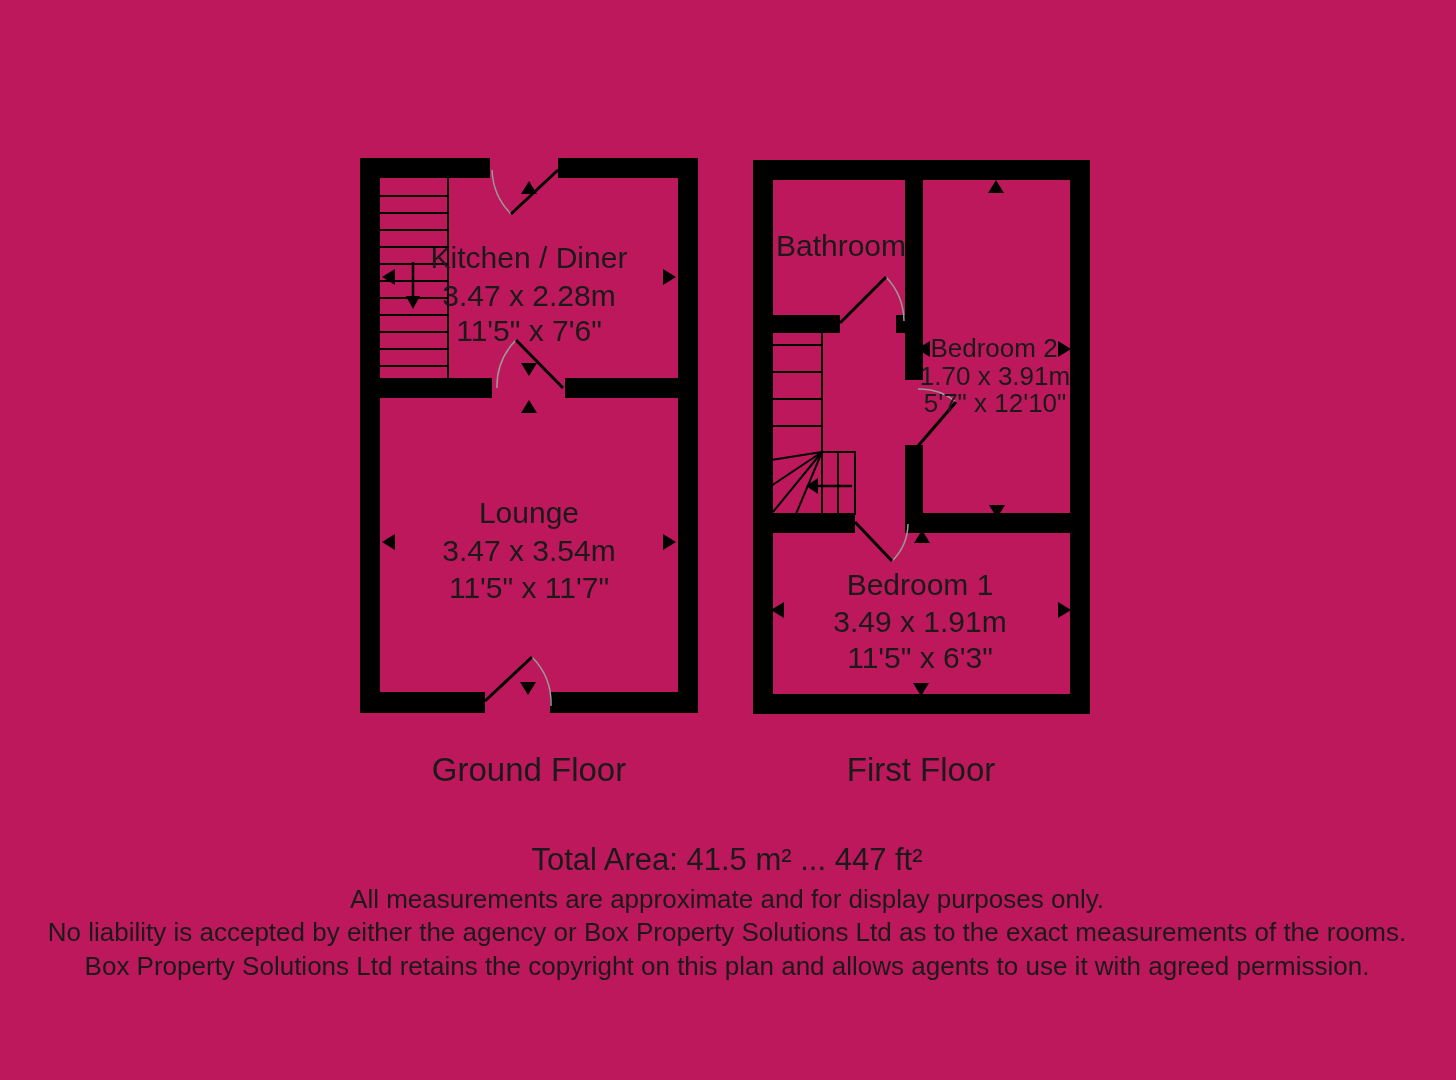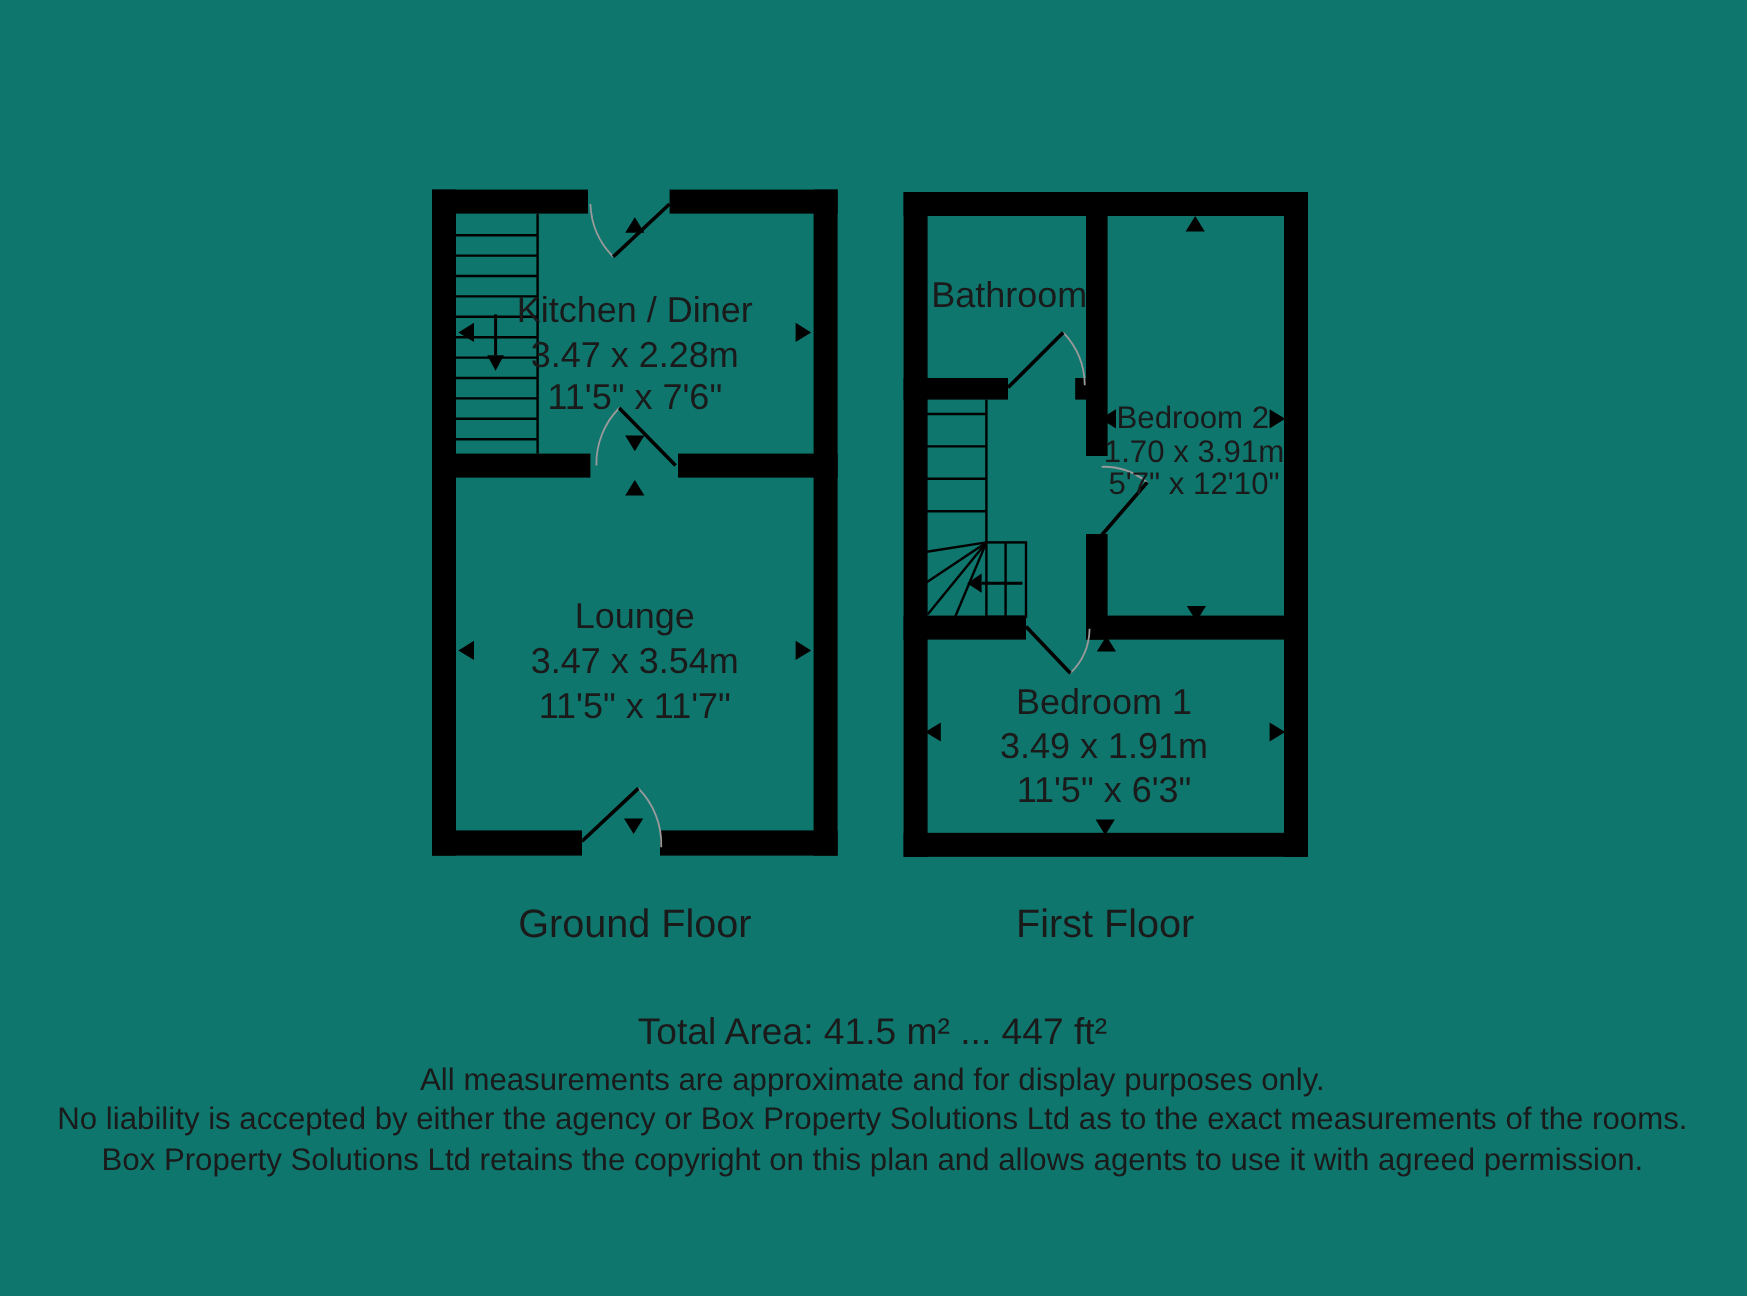--- a/index.html
+++ b/index.html
@@ -1,16 +1,16 @@
 <!DOCTYPE html>
 <html><head>
 <meta charset="utf-8">
 <style>
   html,body{margin:0;padding:0;background:#ffffff;}
-  .canvas{position:relative;width:1456px;height:1080px;background:#0f766e;
+  .canvas{position:relative;width:1456px;height:1080px;background:#be185d;
           font-family:"Liberation Sans", sans-serif;overflow:hidden;}
   svg{display:block;}
   svg text{fill:#1a1a1a;font-family:"Liberation Sans", sans-serif;text-anchor:middle;}
   .wall{fill:#000000;stroke:none;}
   .thin{stroke:#000000;stroke-width:2;fill:none;}
   .leaf{stroke:#000000;stroke-width:3;fill:none;}
   .arc{stroke:#9a9a9a;stroke-width:1.5;fill:none;}
   .tri{fill:#000000;stroke:none;}
   .room-name{font-size:30px;}
   .room-dim{font-size:30px;}

